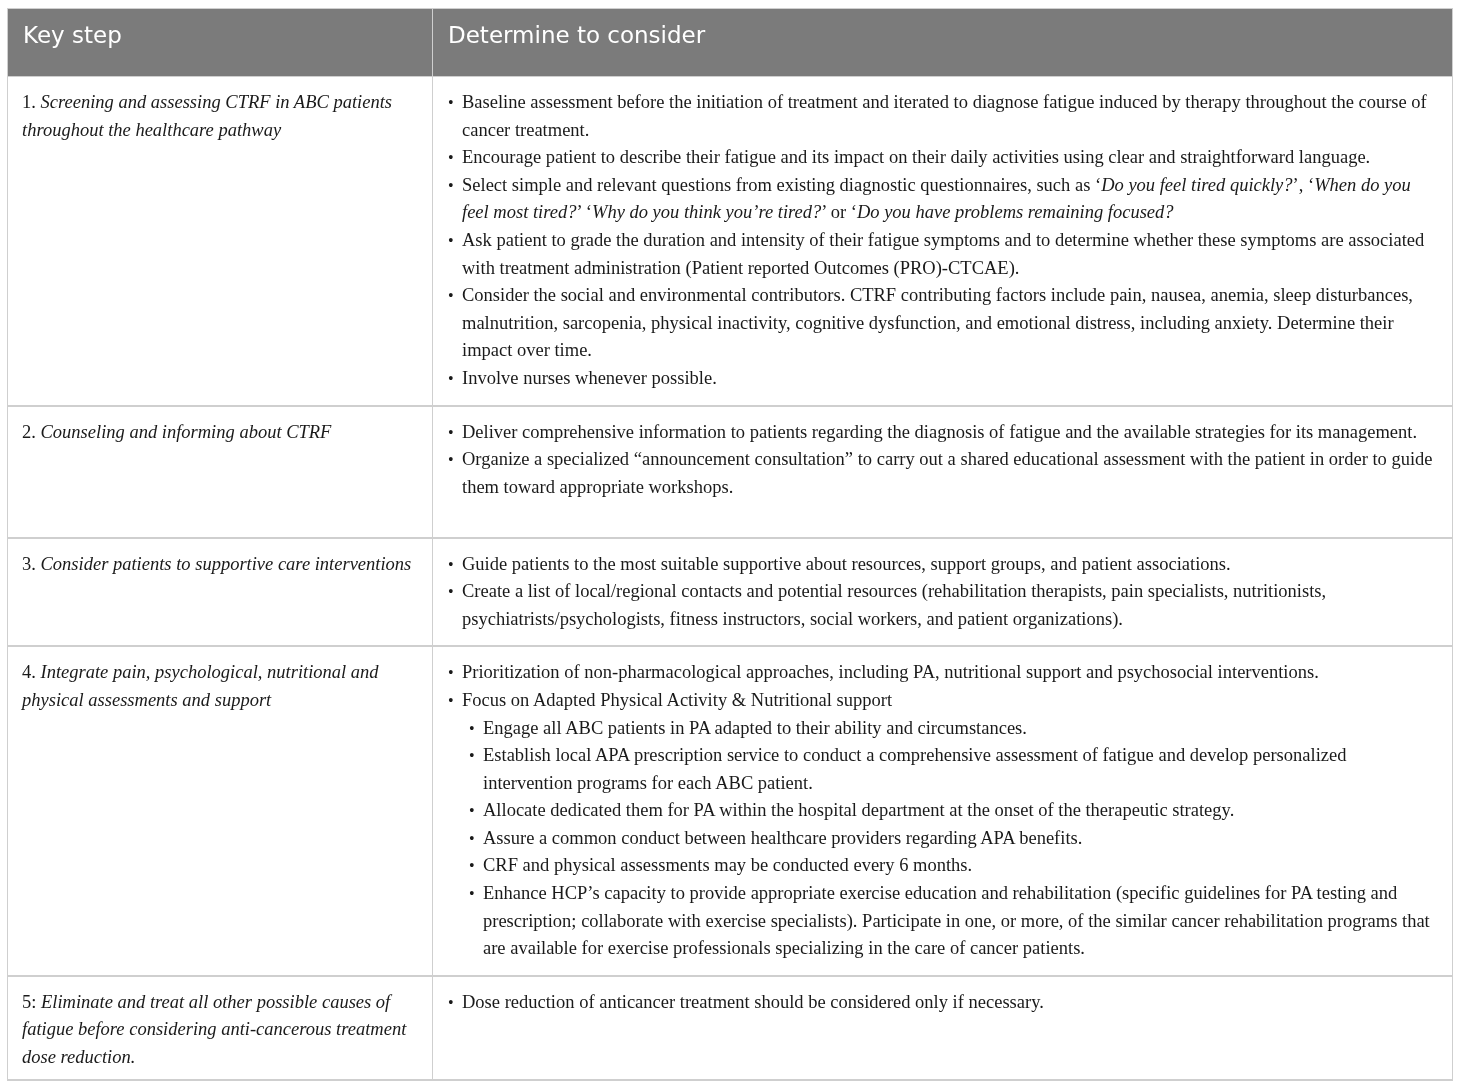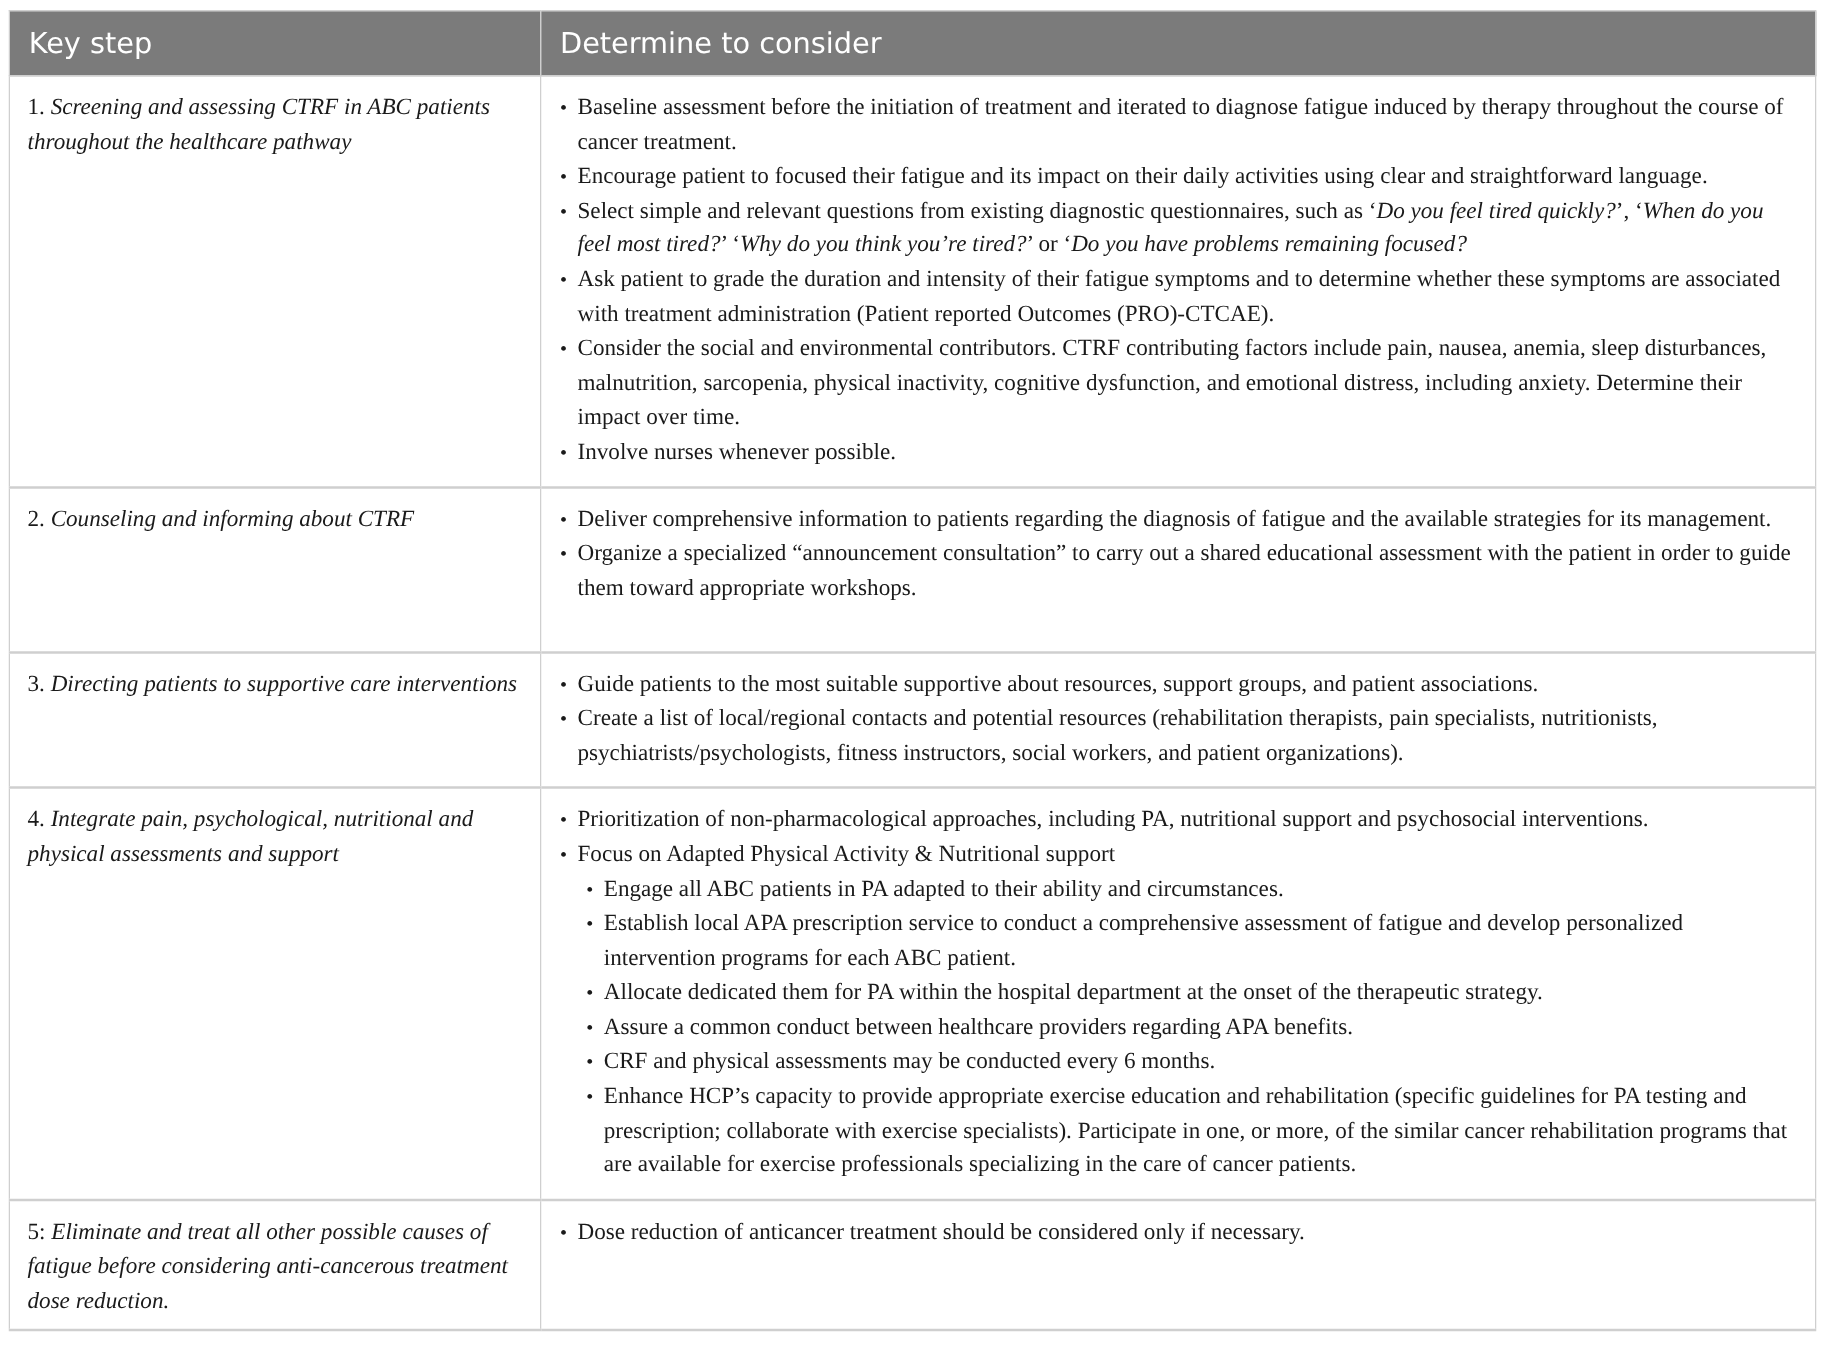--- a/index.html
+++ b/index.html
@@ -9,21 +9,21 @@
     border-collapse: collapse; table-layout: fixed;
     font-family: "Liberation Serif", "DejaVu Serif", serif;
     color: #1a1a1a;
   }
   .tbl col.c1 { width: 425px; }
   .tbl col.c2 { width: 1020px; }
   .tbl th {
     background: #7b7b7b; color: #ffffff; text-align: left;
     font-family: "DejaVu Sans", "Liberation Sans", sans-serif;
     font-weight: normal; font-size: 23px; height: 51px;
-    padding: 0 0 0 15px; border: 1px solid #cfcfcf; vertical-align: middle;
+    padding: 0 0 16px 15px; border: 1px solid #cfcfcf; vertical-align: middle;
   }
   .tbl td {
     border: 1px solid #cfcfcf; vertical-align: top;
     font-size: 18.5px; line-height: 27.6px;
   }
   .tbl tr.body-row td { border-bottom: 2px solid #cfcfcf; }
   .tbl td.step { padding: 12px 12px 0 14px; }
   .tbl td.step .num { font-style: normal; }
   .tbl td.step .txt { font-style: italic; }
   .tbl td.elems { padding: 12px 12px 12px 14px; }
@@ -52,21 +52,21 @@
   <tbody>
 
     <tr class="body-row" style="height:256px">
       <td class="step">
         <span class="num">1.</span>
         <span class="txt">Screening and assessing CTRF in ABC patients throughout the healthcare pathway</span>
       </td>
       <td class="elems">
         <ul class="blist">
           <li>Baseline assessment before the initiation of treatment and iterated to diagnose fatigue induced by therapy throughout the course of cancer treatment.</li>
-          <li>Encourage patient to focused their fatigue and its impact on their daily activities using clear and straightforward language.</li>
+          <li>Encourage patient to describe their fatigue and its impact on their daily activities using clear and straightforward language.</li>
           <li><span>Select simple and relevant questions from existing diagnostic questionnaires, such as ‘</span><span class="it">Do you feel tired quickly?</span><span>’, ‘</span><span class="it">When do you feel most tired?</span><span>’ ‘</span><span class="it">Why do you think you’re tired?</span><span>’ or ‘</span><span class="it">Do you have problems remaining focused?</span></li>
           <li>Ask patient to grade the duration and intensity of their fatigue symptoms and to determine whether these symptoms are associated with treatment administration (Patient reported Outcomes (PRO)-CTCAE).</li>
           <li>Consider the social and environmental contributors. CTRF contributing factors include pain, nausea, anemia, sleep disturbances, malnutrition, sarcopenia, physical inactivity, cognitive dysfunction, and emotional distress, including anxiety. Determine their impact over time.</li>
           <li>Involve nurses whenever possible.</li>
         </ul>
       </td>
     </tr>
 
     <tr class="body-row" style="height:132px">
       <td class="step">
@@ -77,21 +77,21 @@
         <ul class="blist">
           <li>Deliver comprehensive information to patients regarding the diagnosis of fatigue and the available strategies for its management.</li>
           <li>Organize a specialized “announcement consultation” to carry out a shared educational assessment with the patient in order to guide them toward appropriate workshops.</li>
         </ul>
       </td>
     </tr>
 
     <tr class="body-row" style="height:104px">
       <td class="step">
         <span class="num">3.</span>
-        <span class="txt">Directing patients to supportive care interventions</span>
+        <span class="txt">Consider patients to supportive care interventions</span>
       </td>
       <td class="elems">
         <ul class="blist">
           <li>Guide patients to the most suitable supportive about resources, support groups, and patient associations.</li>
           <li>Create a list of local/regional contacts and potential resources (rehabilitation therapists, pain specialists, nutritionists, psychiatrists/psychologists, fitness instructors, social workers, and patient organizations).</li>
         </ul>
       </td>
     </tr>
 
     <tr class="body-row" style="height:324px">

